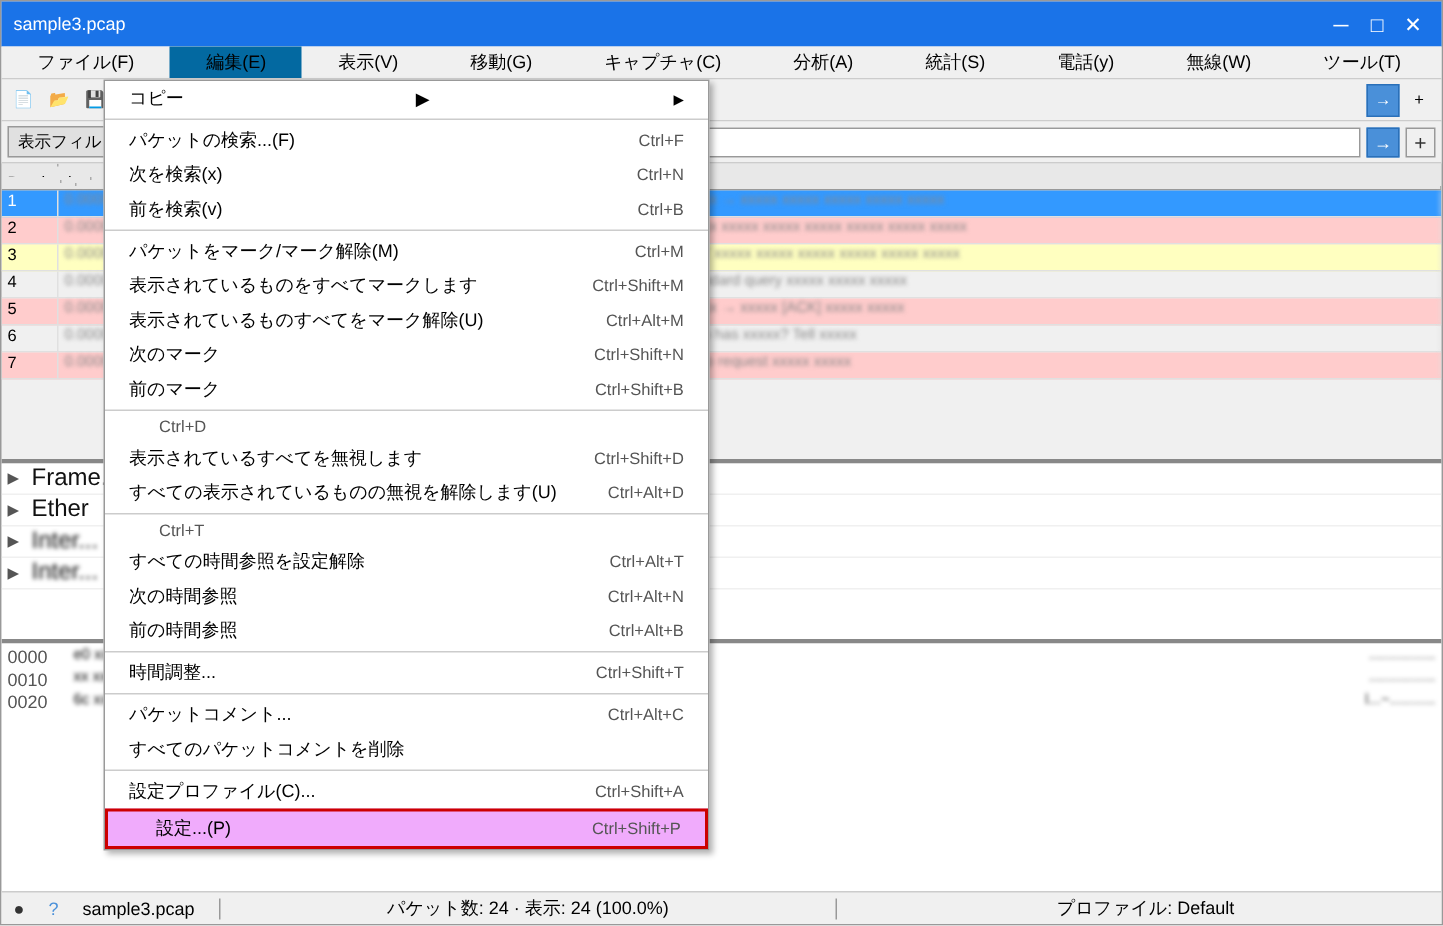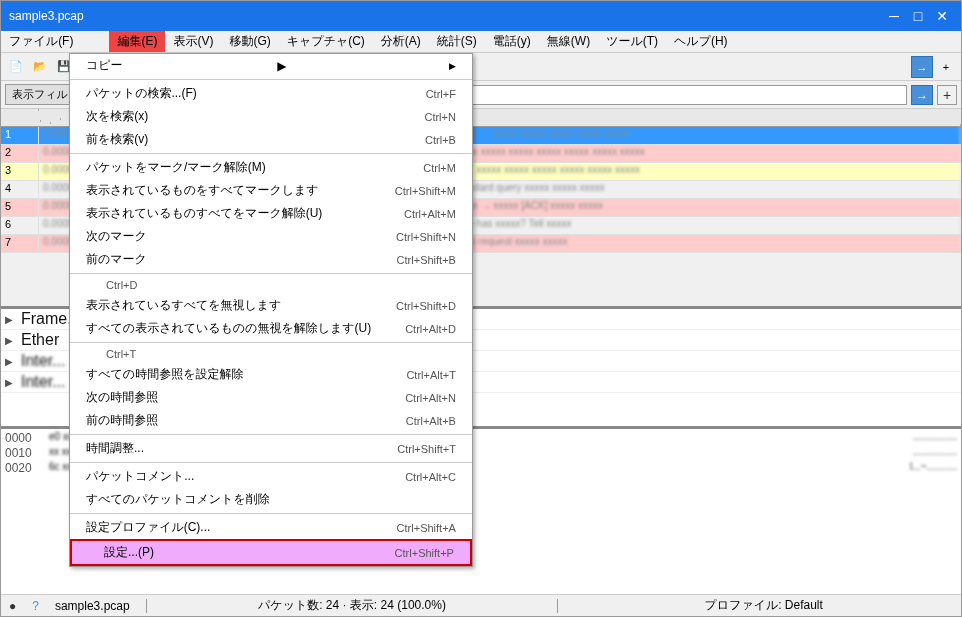--- a/index.html
+++ b/index.html
@@ -7,22 +7,22 @@
 
     .window { width: 962px; height: 617px; background: #f0f0f0; border: 1px solid #999; display: flex; flex-direction: column; }
 
     
     .title-bar { background: #1a73e8; height: 30px; display: flex; align-items: center; padding: 0 8px; color: white; justify-content: space-between; }
     .title-bar-buttons { display: flex; gap: 2px; }
     .title-btn { width: 22px; height: 22px; background: transparent; border: none; color: white; cursor: pointer; font-size: 14px; display: flex; align-items: center; justify-content: center; }
 
     
     .menu-bar { background: #f0f0f0; height: 22px; display: flex; align-items: center; border-bottom: 1px solid #ccc; }
-    .menu-item { padding: 2px 8px; cursor: pointer; white-space: nowrap; height: 100%; display: flex; align-items: center; }
-    .menu-item.active { background: #ef4444; margin-left: 28px; }
+    .menu-item { padding: 2px 24px; cursor: pointer; white-space: nowrap; height: 100%; display: flex; align-items: center; }
+    .menu-item.active { background: #0369a1; }
 
     
     .toolbar { background: #f0f0f0; height: 28px; display: flex; align-items: center; padding: 2px 4px; border-bottom: 1px solid #ccc; gap: 2px; }
     .toolbar-btn { width: 22px; height: 22px; border: 1px solid transparent; background: transparent; cursor: pointer; display: flex; align-items: center; justify-content: center; font-size: 11px; }
     .toolbar-separator { width: 1px; height: 18px; background: #999; margin: 0 2px; }
 
     
     .filter-bar { background: #f0f0f0; height: 28px; display: flex; align-items: center; padding: 2px 4px; border-bottom: 1px solid #ccc; gap: 4px; }
     .filter-label { padding: 2px 6px; background: #e0e0e0; border: 1px solid #999; font-size: 11px; }
     .filter-input { flex: 1; height: 20px; border: 1px solid #999; padding: 1px 4px; font-size: 11px; }

